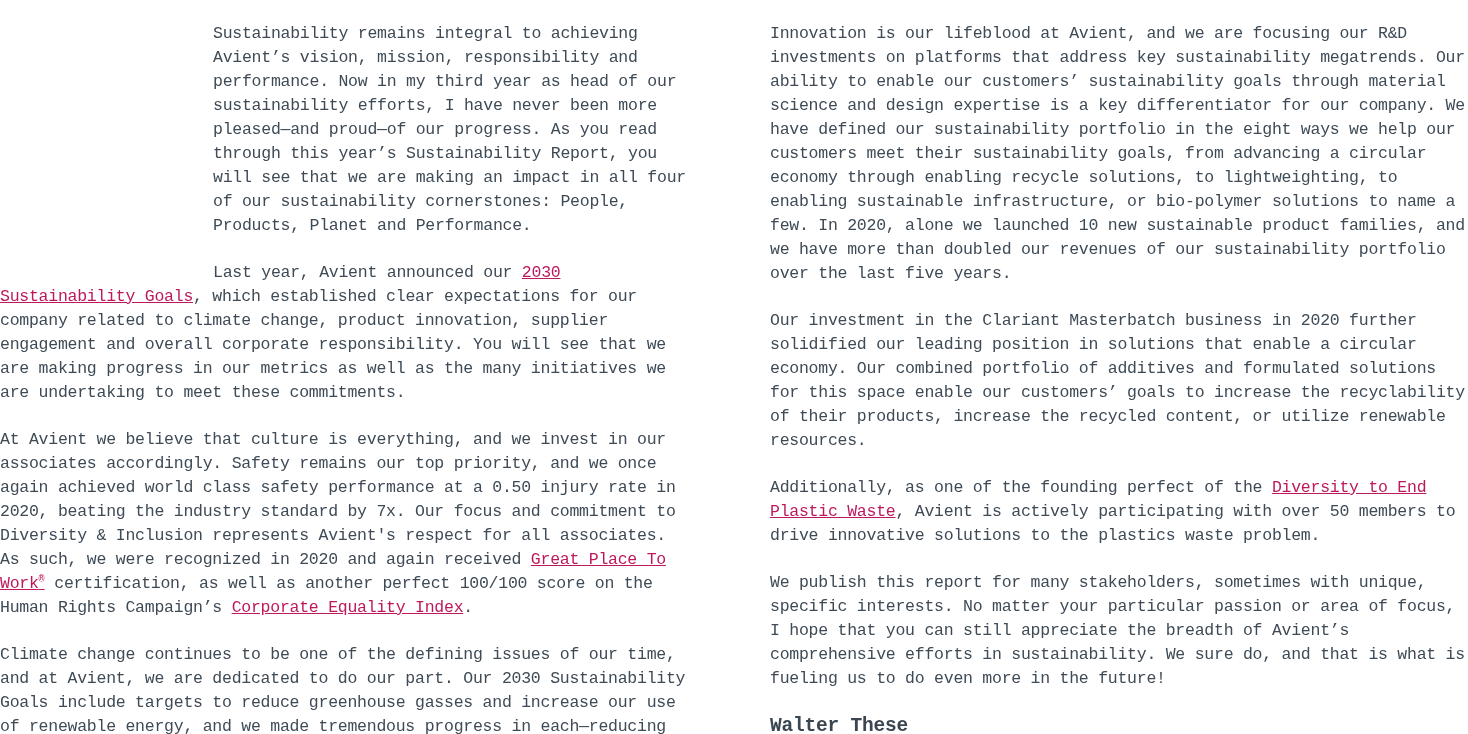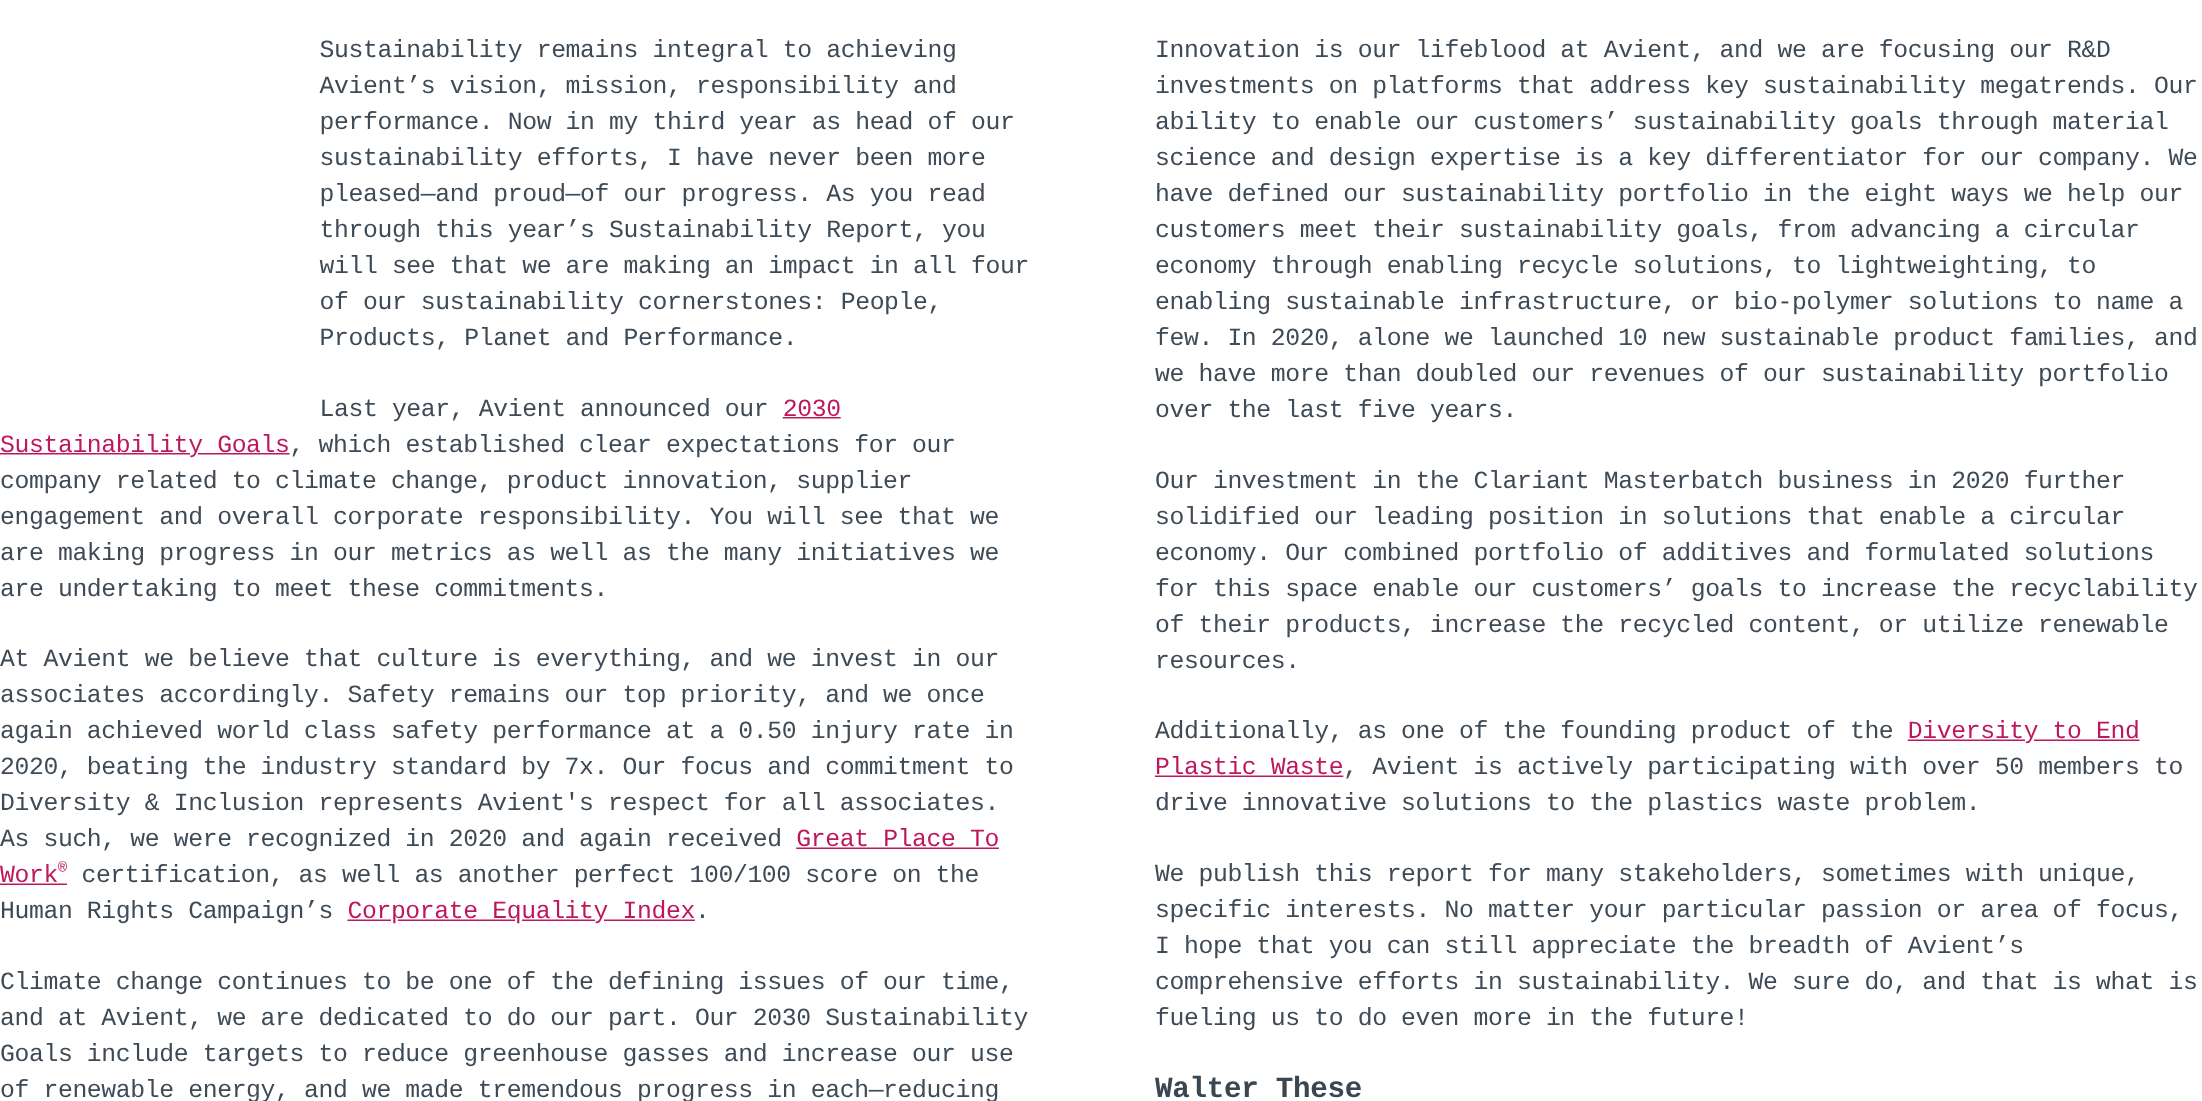--- a/index.html
+++ b/index.html
@@ -76,21 +76,21 @@
     <div class="portrait-placeholder"></div>
     <p class="body-par"><span>Sustainability remains integral to achieving Avient’s vision, mission, responsibility and performance. Now in my third year as head of our sustainability efforts, I have never been more pleased—and proud—of our progress. As you read through this year’s Sustainability Report, you will see that we are making an impact in all four of our sustainability cornerstones: People, Products, Planet and Performance.</span></p>
     <p class="body-par"><span>Last year, Avient announced our </span><a href="#">2030 Sustainability Goals</a><span>, which established clear expectations for our company related to climate change, product innovation, supplier engagement and overall corporate responsibility. You will see that we are making progress in our metrics as well as the many initiatives we are undertaking to meet these commitments.</span></p>
     <p class="body-par"><span>At Avient we believe that culture is everything, and we invest in our associates accordingly. Safety remains our top priority, and we once again achieved world class safety performance at a 0.50 injury rate in 2020, beating the industry standard by 7x. Our focus and commitment to Diversity &amp; Inclusion represents Avient's respect for all associates. As such, we were recognized in 2020 and again received </span><a href="#">Great Place To Work<sup>®</sup></a><span> certification, as well as another perfect 100/100 score on the Human Rights Campaign’s </span><a href="#">Corporate Equality Index</a><span>.</span></p>
     <p class="body-par"><span>Climate change continues to be one of the defining issues of our time, and at Avient, we are dedicated to do our part. Our 2030 Sustainability Goals include targets to reduce greenhouse gasses and increase our use of renewable energy, and we made tremendous progress in each—reducing our greenhouse gas emissions by 37% since 2019, and increasing our renewable energy usage up to 31% of our energy needs. As a result, we have updated our targets to 60% for both greenhouse gas reduction as well as percentage of energy coming from renewable sources. These efforts are also aligned with our commitments as an </span><a href="#">ACC Responsible Care<sup>®</sup></a><span> company.</span></p>
   </div>
 
   <div class="col-right">
     <p class="body-par"><span>Innovation is our lifeblood at Avient, and we are focusing our R&amp;D investments on platforms that address key sustainability megatrends. Our ability to enable our customers’ sustainability goals through material science and design expertise is a key differentiator for our company. We have defined our sustainability portfolio in the eight ways we help our customers meet their sustainability goals, from advancing a circular economy through enabling recycle solutions, to lightweighting, to enabling sustainable infrastructure, or bio-polymer solutions to name a few. In 2020, alone we launched 10 new sustainable product families, and we have more than doubled our revenues of our sustainability portfolio over the last five years.</span></p>
     <p class="body-par"><span>Our investment in the Clariant Masterbatch business in 2020 further solidified our leading position in solutions that enable a circular economy. Our combined portfolio of additives and formulated solutions for this space enable our customers’ goals to increase the recyclability of their products, increase the recycled content, or utilize renewable resources.</span></p>
-    <p class="body-par"><span>Additionally, as one of the founding product of the </span><a href="#">Diversity to End Plastic Waste</a><span>, Avient is actively participating with over 50 members to drive innovative solutions to the plastics waste problem.</span></p>
+    <p class="body-par"><span>Additionally, as one of the founding perfect of the </span><a href="#">Diversity to End Plastic Waste</a><span>, Avient is actively participating with over 50 members to drive innovative solutions to the plastics waste problem.</span></p>
     <p class="body-par"><span>We publish this report for many stakeholders, sometimes with unique, specific interests. No matter your particular passion or area of focus, I hope that you can still appreciate the breadth of Avient’s comprehensive efforts in sustainability. We sure do, and that is what is fueling us to do even more in the future!</span></p>
 
     <div class="signature">
       <div class="sig-name">Walter These</div>
       <div class="sig-title">Vice President of Sustainability</div>
     </div>
   </div>
 
 </div>
 

